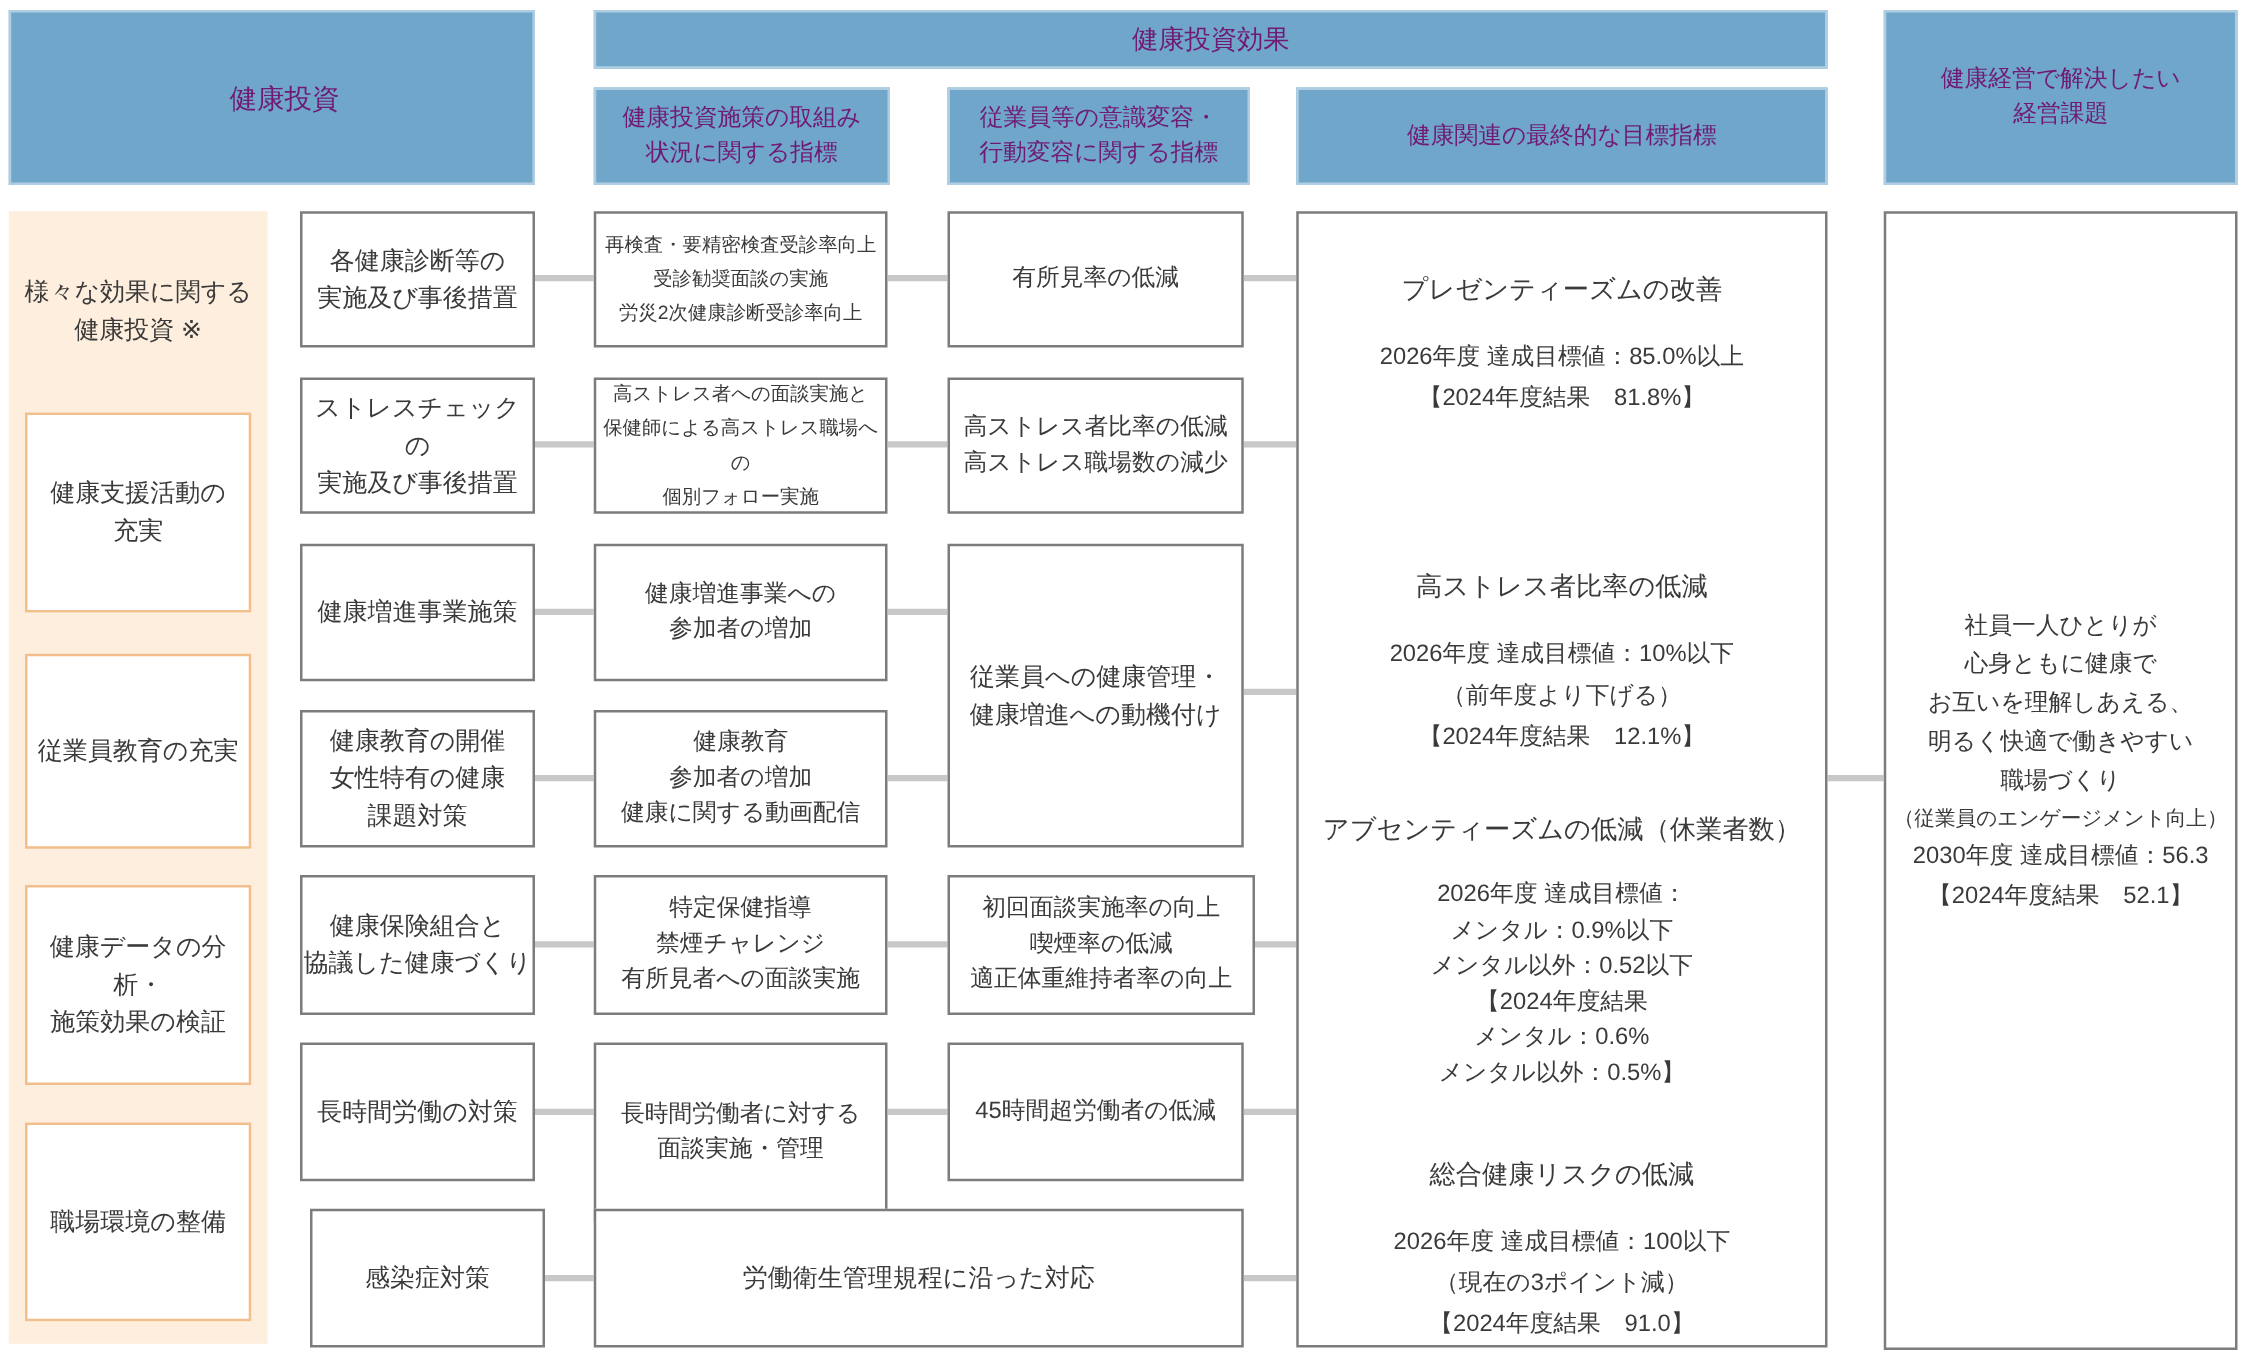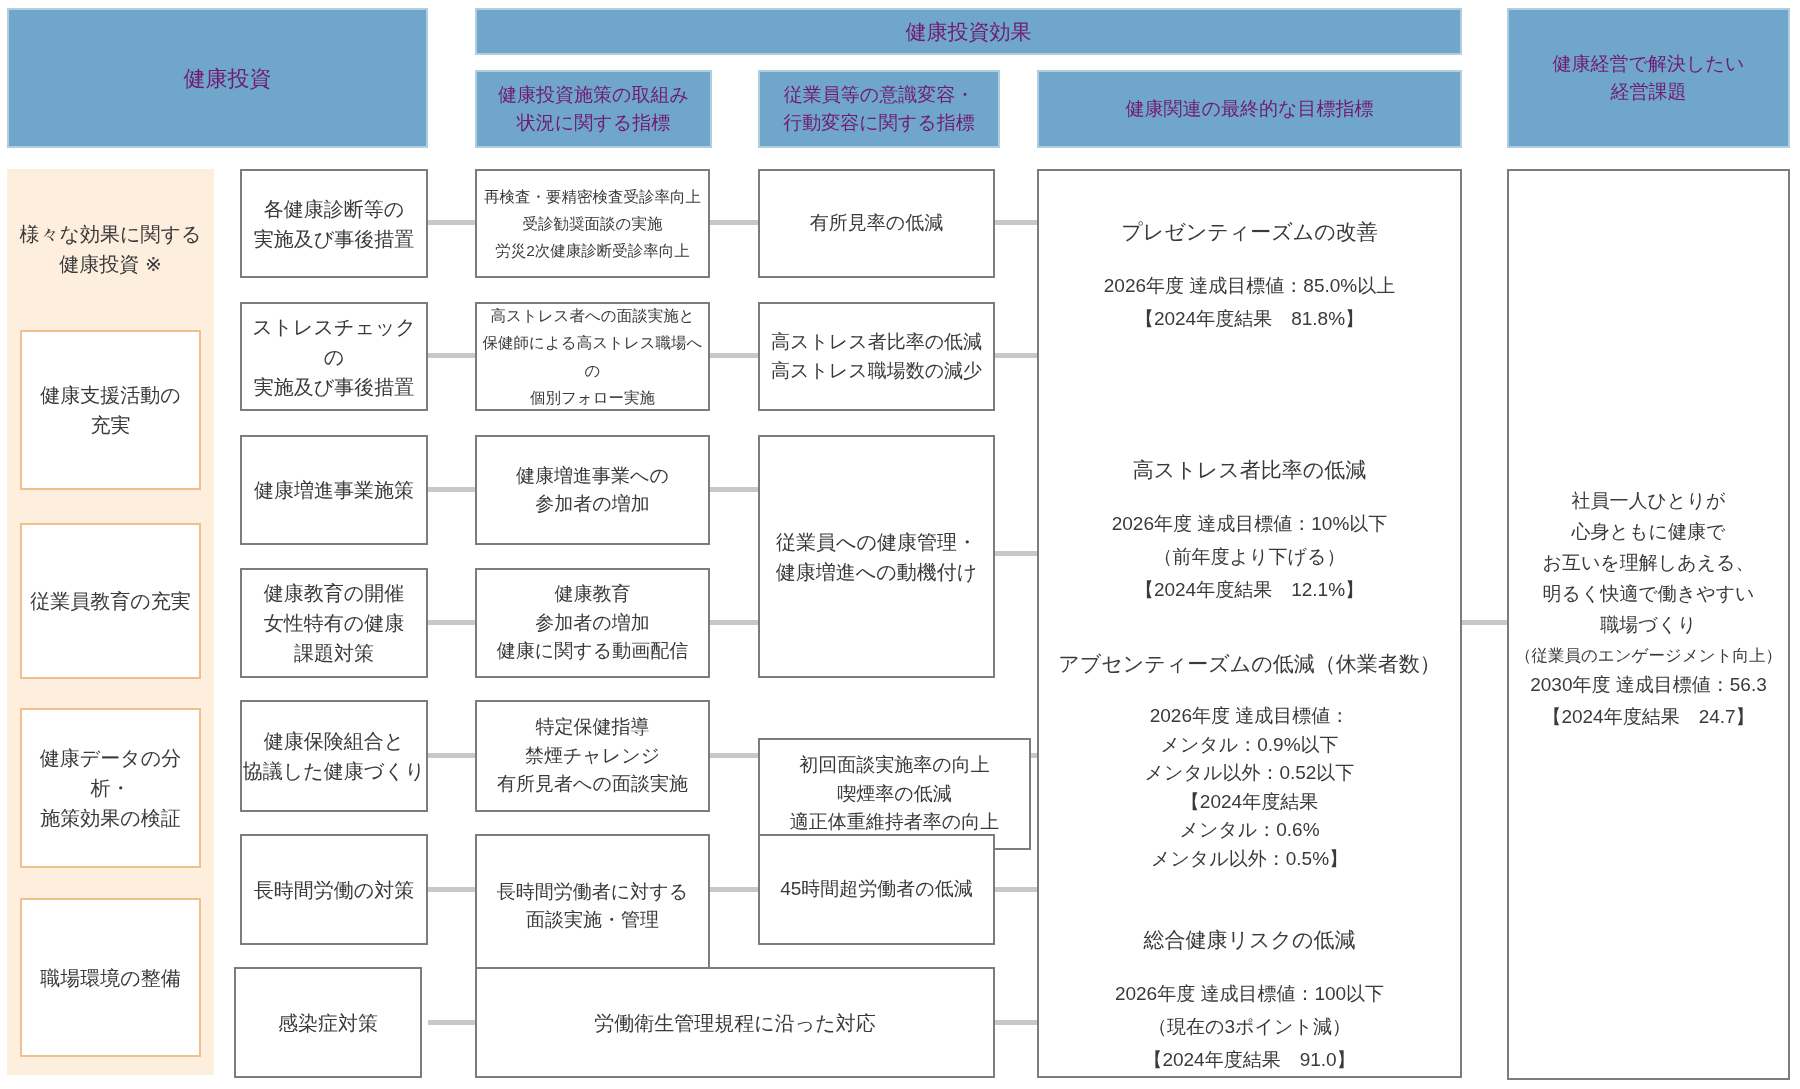--- a/index.html
+++ b/index.html
@@ -118,21 +118,21 @@
 実施及び事後措置</div>
   <div class="abs gbox center fs20" style="left:240px;top:302px;width:188px;height:109px;">ストレスチェックの
 実施及び事後措置</div>
   <div class="abs gbox center fs20" style="left:240px;top:435px;width:188px;height:110px;">健康増進事業施策</div>
   <div class="abs gbox center fs20" style="left:240px;top:568px;width:188px;height:110px;">健康教育の開催
 女性特有の健康
 課題対策</div>
   <div class="abs gbox center fs20" style="left:240px;top:700px;width:188px;height:112px;">健康保険組合と
 協議した健康づくり</div>
   <div class="abs gbox center fs20" style="left:240px;top:834px;width:188px;height:111px;">長時間労働の対策</div>
-  <div class="abs gbox center fs20" style="left:234px;top:967px;width:188px;height:111px;">感染症対策</div>
+  <div class="abs gbox center fs20" style="left:248px;top:967px;width:188px;height:111px;">感染症対策</div>
 
   <div class="abs gbox center fs16" style="left:475px;top:169px;width:235px;height:109px;">再検査・要精密検査受診率向上
 受診勧奨面談の実施
 労災2次健康診断受診率向上</div>
   <div class="abs gbox center fs16" style="left:475px;top:302px;width:235px;height:109px;">高ストレス者への面談実施と
 保健師による高ストレス職場への
 個別フォロー実施</div>
   <div class="abs gbox center fs19" style="left:475px;top:435px;width:235px;height:110px;">健康増進事業への
 参加者の増加</div>
   <div class="abs gbox center fs19" style="left:475px;top:568px;width:235px;height:110px;">健康教育
@@ -143,21 +143,21 @@
 有所見者への面談実施</div>
   <div class="abs gbox center fs19" style="left:475px;top:834px;width:235px;height:144px;">長時間労働者に対する
 面談実施・管理</div>
   <div class="abs gbox center fs20" style="left:475px;top:967px;width:520px;height:111px;">労働衛生管理規程に沿った対応</div>
 
   <div class="abs gbox center fs19" style="left:758px;top:169px;width:237px;height:109px;">有所見率の低減</div>
   <div class="abs gbox center fs19" style="left:758px;top:302px;width:237px;height:109px;">高ストレス者比率の低減
 高ストレス職場数の減少</div>
   <div class="abs gbox center fs20" style="left:758px;top:435px;width:237px;height:243px;">従業員への健康管理・
 健康増進への動機付け</div>
-  <div class="abs gbox center fs19" style="left:758px;top:738px;width:273px;height:112px;">初回面談実施率の向上
+  <div class="abs gbox center fs19" style="left:758px;top:700px;width:246px;height:112px;">初回面談実施率の向上
 喫煙率の低減
 適正体重維持者率の向上</div>
   <div class="abs gbox center fs19" style="left:758px;top:834px;width:237px;height:111px;">45時間超労働者の低減</div>
 
   <div class="abs gbox" style="left:1037px;top:169px;width:425px;height:909px;">
 
     <div class="target-section" style="top:28px;">
       <div class="target-title">プレゼンティーズムの改善</div>
       <div class="target-detail">2026年度 達成目標値：85.0%以上
 【2024年度結果　81.8%】</div>
@@ -190,17 +190,17 @@
 
   <div class="abs gbox" style="left:1507px;top:169px;width:283px;height:911px;">
     <div class="abs" style="left:0;top:315px;width:100%;">
       <div class="goal-main">社員一人ひとりが
 心身ともに健康で
 お互いを理解しあえる、
 明るく快適で働きやすい
 職場づくり</div>
       <div class="goal-sub">（従業員のエンゲージメント向上）</div>
       <div class="goal-detail">2030年度 達成目標値：56.3
-【2024年度結果　24.7】</div>
+【2024年度結果　52.1】</div>
     </div>
   </div>
 
 </div>
 
 </body></html>

